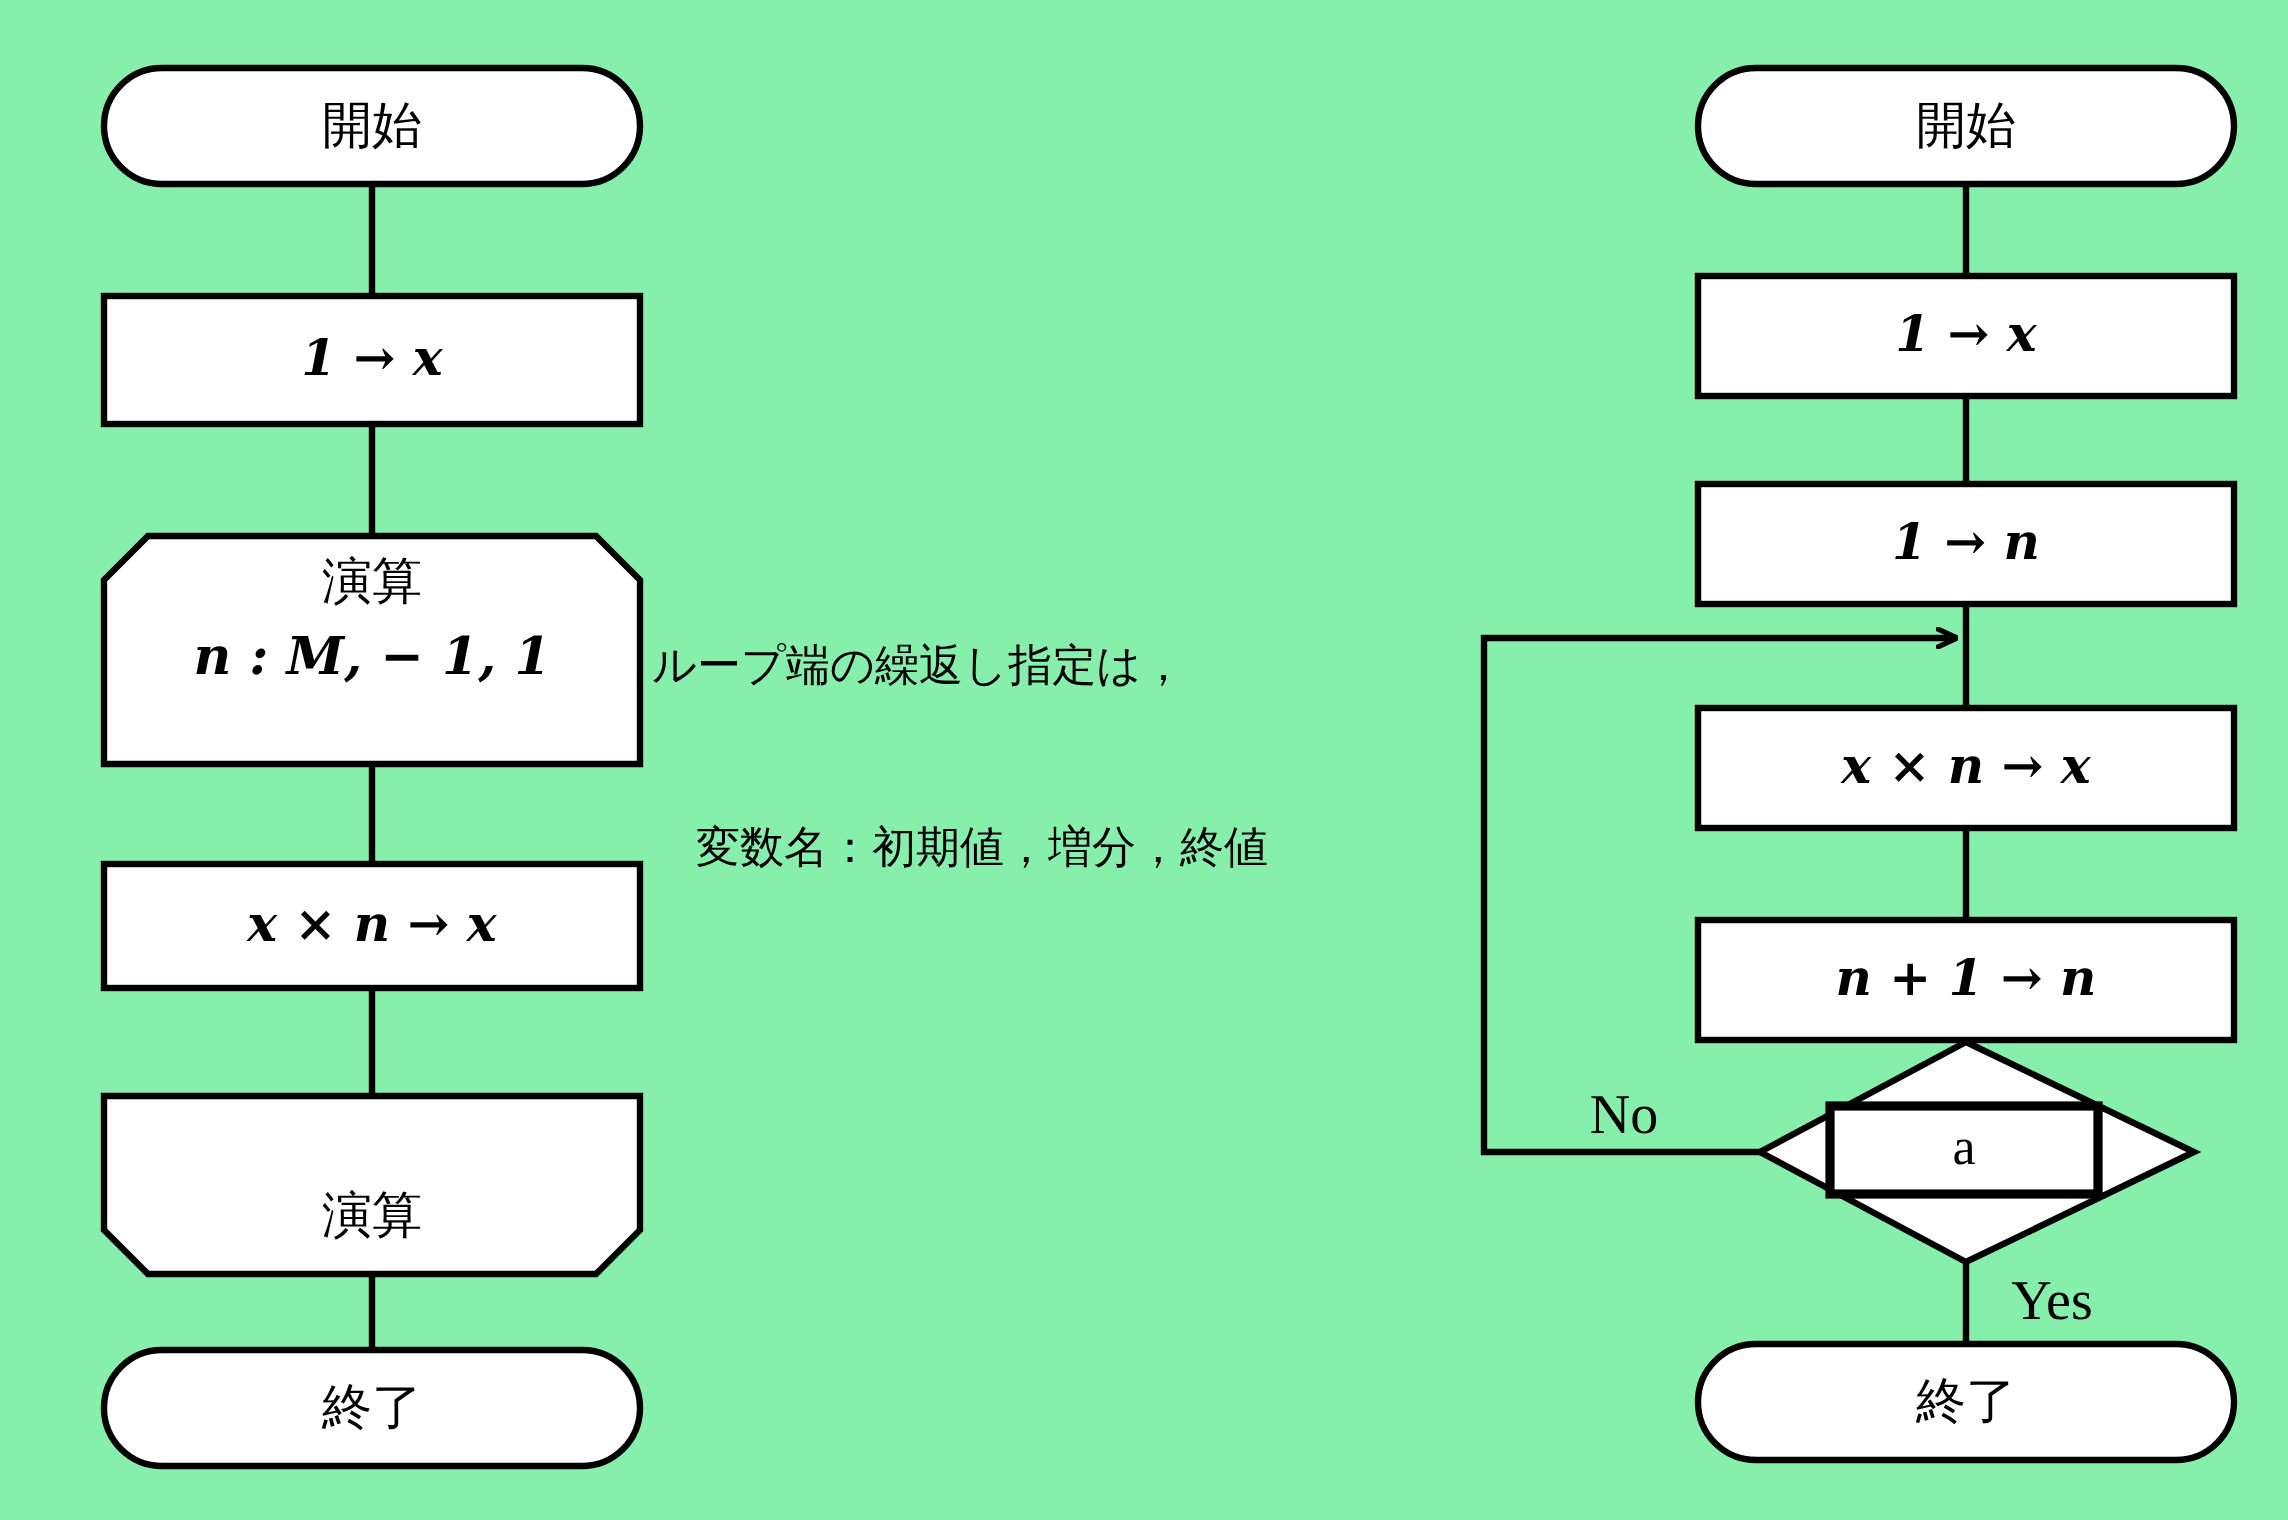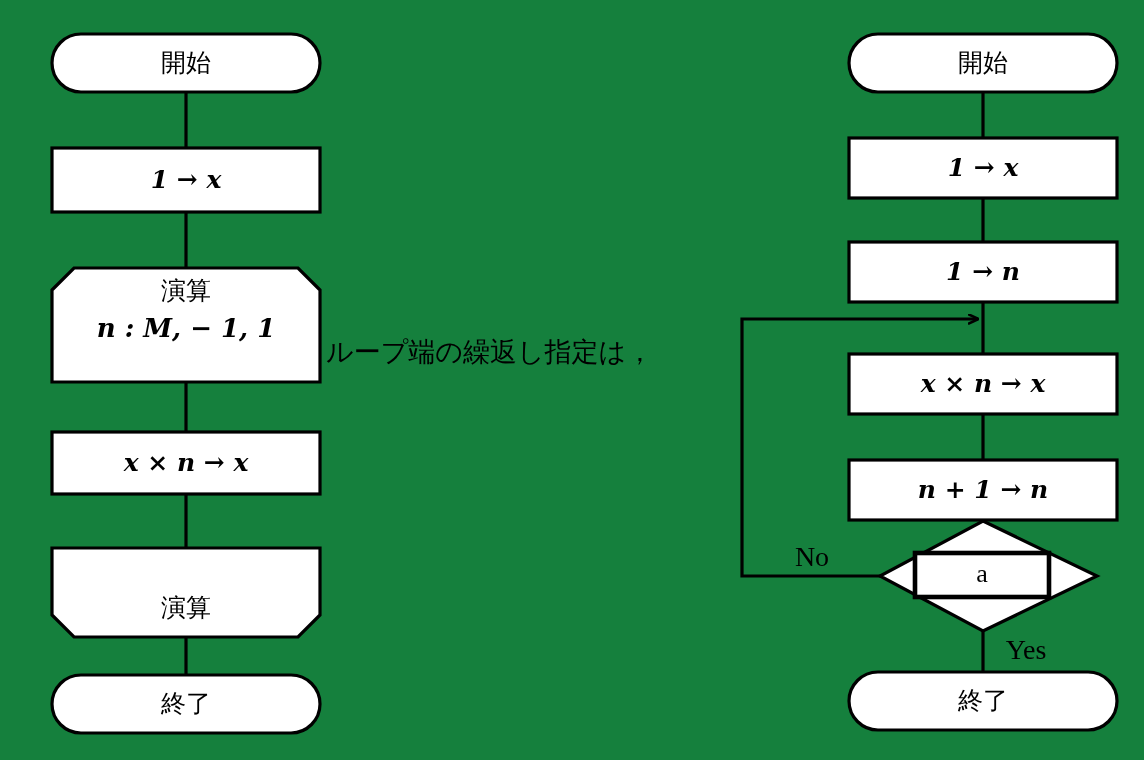--- a/index.html
+++ b/index.html
@@ -1,33 +1,33 @@
 <!DOCTYPE html>
 <html><head>
 <meta charset="utf-8">
 <style>
   html,body{margin:0;padding:0;background:#ffffff;}
   body{width:1144px;height:760px;overflow:hidden;
        font-family:"Liberation Serif","DejaVu Serif",serif;color:#000;}
-  #stage{position:relative;width:1144px;height:760px;background:#15803d;}
+  #stage{position:relative;width:1144px;height:760px;background:#86efac;}
   svg#flow{position:absolute;left:0;top:0;width:1144px;height:760px;}
   .shape{fill:#ffffff;stroke:#000000;stroke-width:3.2;stroke-linejoin:miter;}
   .shape-thick{fill:#ffffff;stroke:#000000;stroke-width:4.6;stroke-linejoin:miter;}
   .conn{stroke:#000000;stroke-width:3.2;fill:none;stroke-linecap:butt;}
   .lbl{font-family:"DejaVu Sans","Liberation Sans",sans-serif;
        font-size:25px;text-anchor:middle;dominant-baseline:middle;fill:#000;}
   .lbl-math{font-family:"DejaVu Serif","Liberation Serif",serif;
        font-size:25px;font-style:italic;font-weight:bold;
        text-anchor:middle;dominant-baseline:middle;fill:#000;}
   .lbl-yn{font-family:"Liberation Serif","DejaVu Serif",serif;
        font-size:28px;text-anchor:middle;dominant-baseline:middle;fill:#000;}
   .lbl-a{font-family:"Liberation Serif","DejaVu Serif",serif;
        font-size:26px;text-anchor:middle;dominant-baseline:middle;fill:#000;}
   .note{position:absolute;font-family:"DejaVu Sans","Liberation Sans",sans-serif;
-        font-size:27px;line-height:1.38;color:#000;white-space:pre;}
+        font-size:22px;line-height:1.38;color:#000;white-space:pre;}
 </style>
 </head>
 <body>
 
 <div id="stage">
 
   <svg id="flow" viewBox="0 0 1144 760">
     <defs>
       <marker id="arrowhead" markerWidth="11" markerHeight="11" refX="10" refY="5.5" orient="auto" markerUnits="userSpaceOnUse">
         <path d="M0,0.6 L10.5,5.5 L0,10.4" fill="none" stroke="#000" stroke-width="2.6"></path>
@@ -102,15 +102,16 @@
       <text class="lbl-yn" x="812" y="560">No</text>
       <text class="lbl-yn" x="1026" y="653">Yes</text>
 
       <rect class="shape" x="849" y="672" width="268" height="58" rx="29" ry="29"></rect>
       <text class="lbl" x="983" y="702">終了</text>
     </g>
   </svg>
 
   <div class="note" style="left:326px; top:258px;">
     <div>ループ端の繰返し指定は，</div>
+    <div>　変数名：初期値，増分，終値</div>
   </div>
 
 </div>
 
 </body></html>

